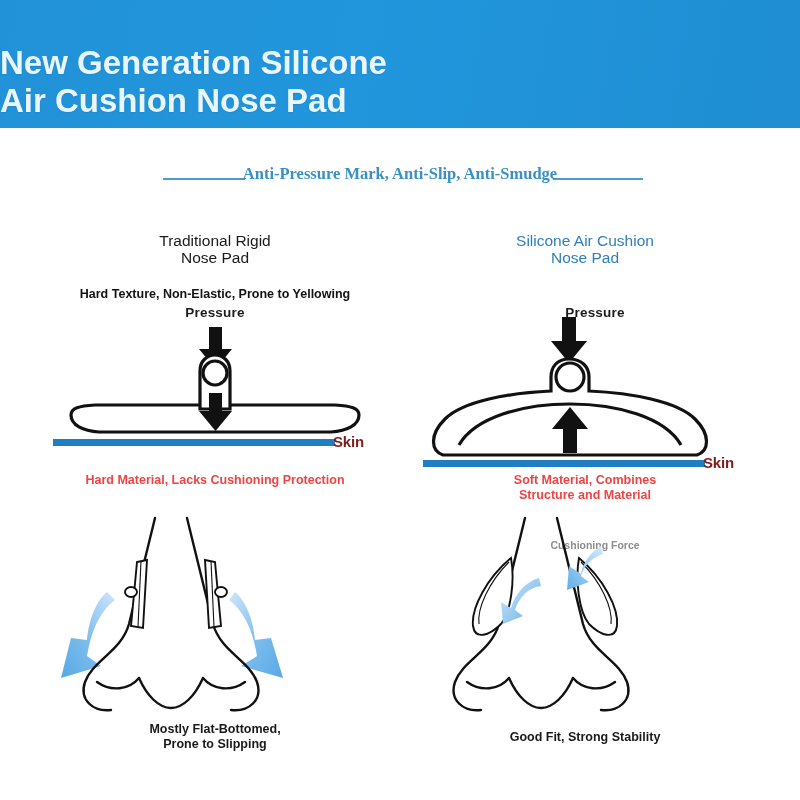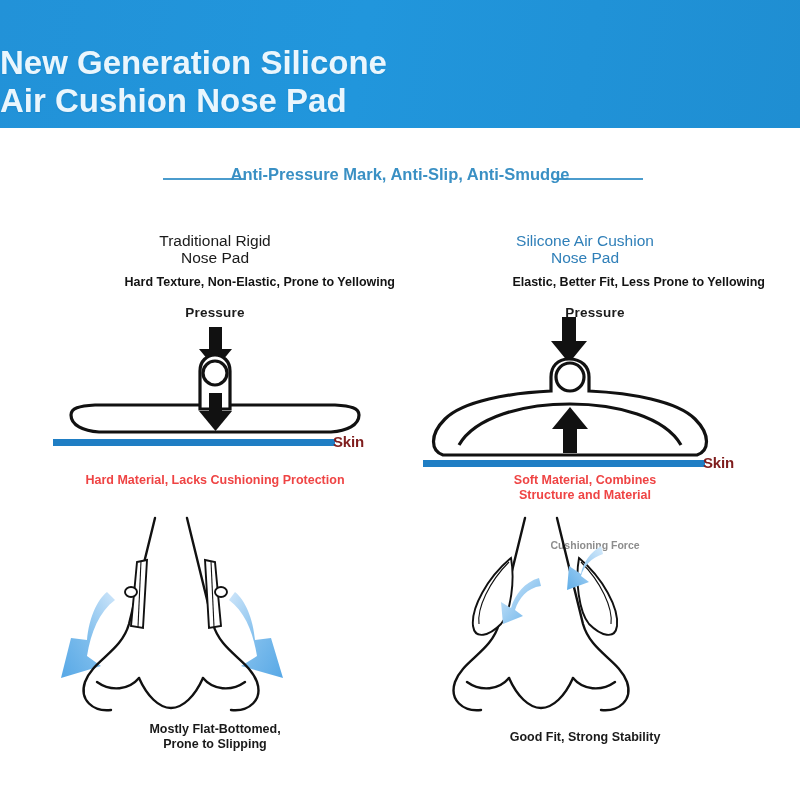--- a/index.html
+++ b/index.html
@@ -37,20 +37,21 @@
     white-space: pre-line;
     text-shadow: 0 1px 2px rgba(0,0,0,0.07);
   }
 
   
   .subtitle-wrap {
     position: absolute;
     left: 0; top: 163px;
     width: 648px;
     height: 30px;
+    font-family: Liberation Serif, serif;
   }
   .subtitle-text {
     position: absolute;
     left: 0; top: 0;
     width: 800px;
     text-align: center;
     color: #3a90c4;
     font-size: 16.5px;
     font-weight: bold;
     line-height: 22px;
@@ -79,25 +80,25 @@
     text-align: center;
     font-size: 15.5px;
     font-weight: normal;
     line-height: 17px;
     white-space: pre-line;
   }
   .pad-title.dark  { color: #1a1a1a; }
   .pad-title.blue  { color: #2f7fb8; }
 
   .pad-sub {
-    text-align: right;
+    text-align: center;
     font-size: 12.5px;
     font-weight: bold;
     color: #131313;
-    margin-top: 8px;
+    margin-top: 20px;
     line-height: 16px;
   }
 
   
   .diagram {
     position: absolute;
     width: 360px;
     height: 200px;
     top: 305px;
   }
@@ -191,21 +192,20 @@
 
 <div class="col col-left">
   <div class="pad-title dark">Traditional Rigid
 Nose Pad</div>
   <div class="pad-sub">Hard Texture, Non-Elastic, Prone to Yellowing</div>
 </div>
 
 <div class="col col-right">
   <div class="pad-title blue">Silicone Air Cushion
 Nose Pad</div>
-  <div class="pad-sub">Elastic, Better Fit, Less Prone to Yellowing</div>
 </div>
 
 <div class="diagram diagram-left">
   <div class="press-label">Pressure</div>
 
   <svg class="svg-art" width="360" height="200" viewBox="0 0 360 200">
 
     <g fill="#111111">
       <rect x="174" y="22" width="13" height="24"></rect>
       <polygon points="164,44 197,44 180.5,64"></polygon>

